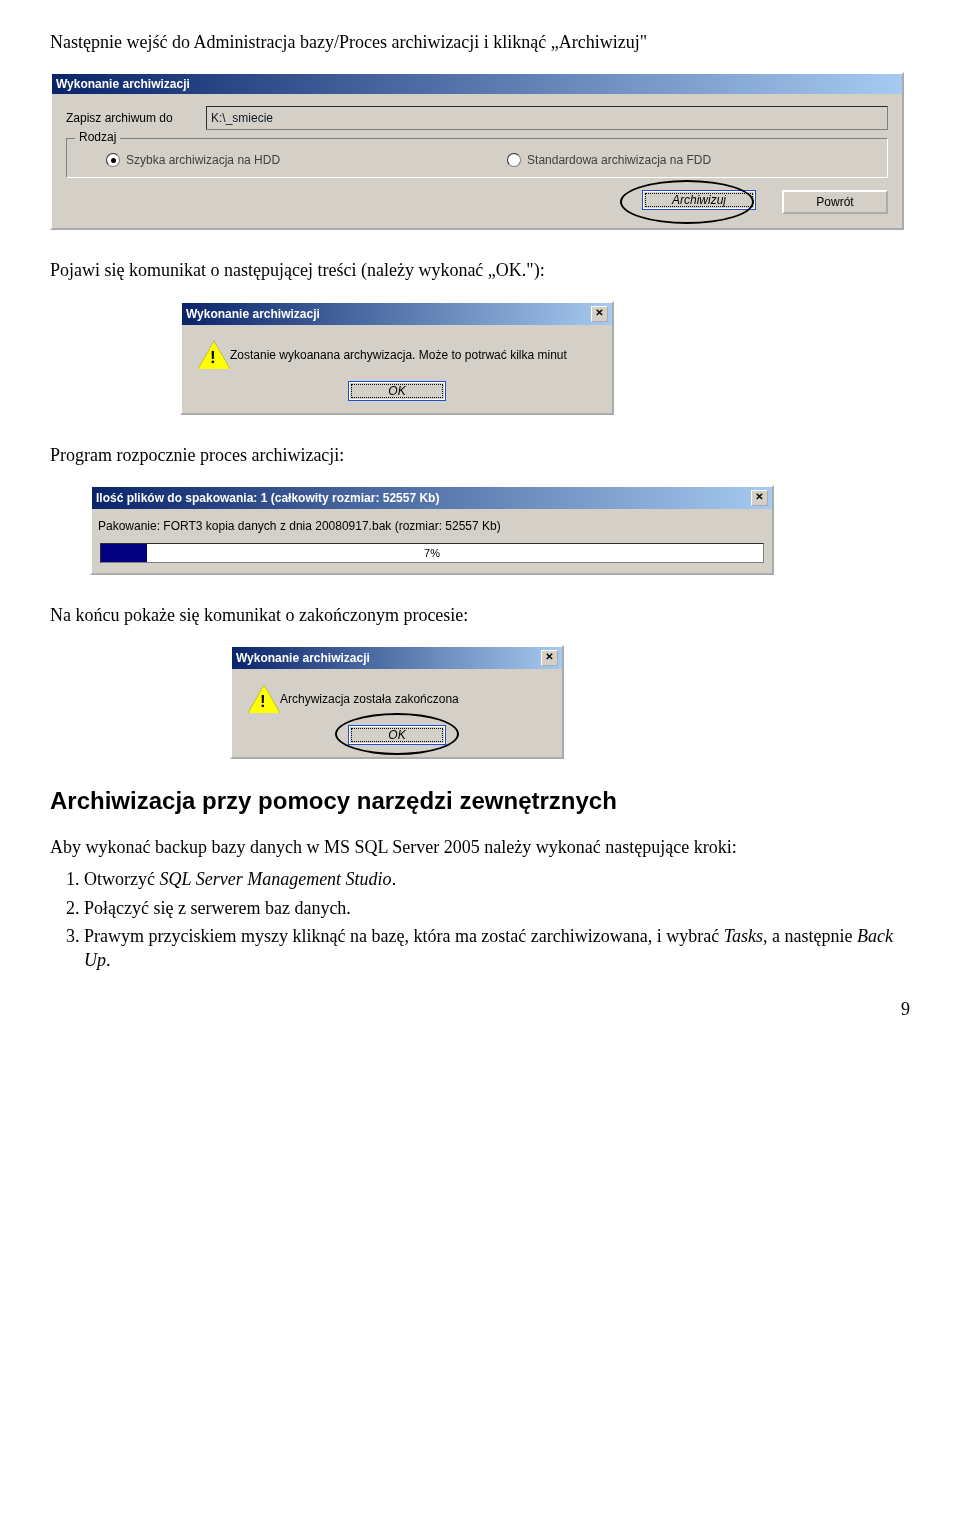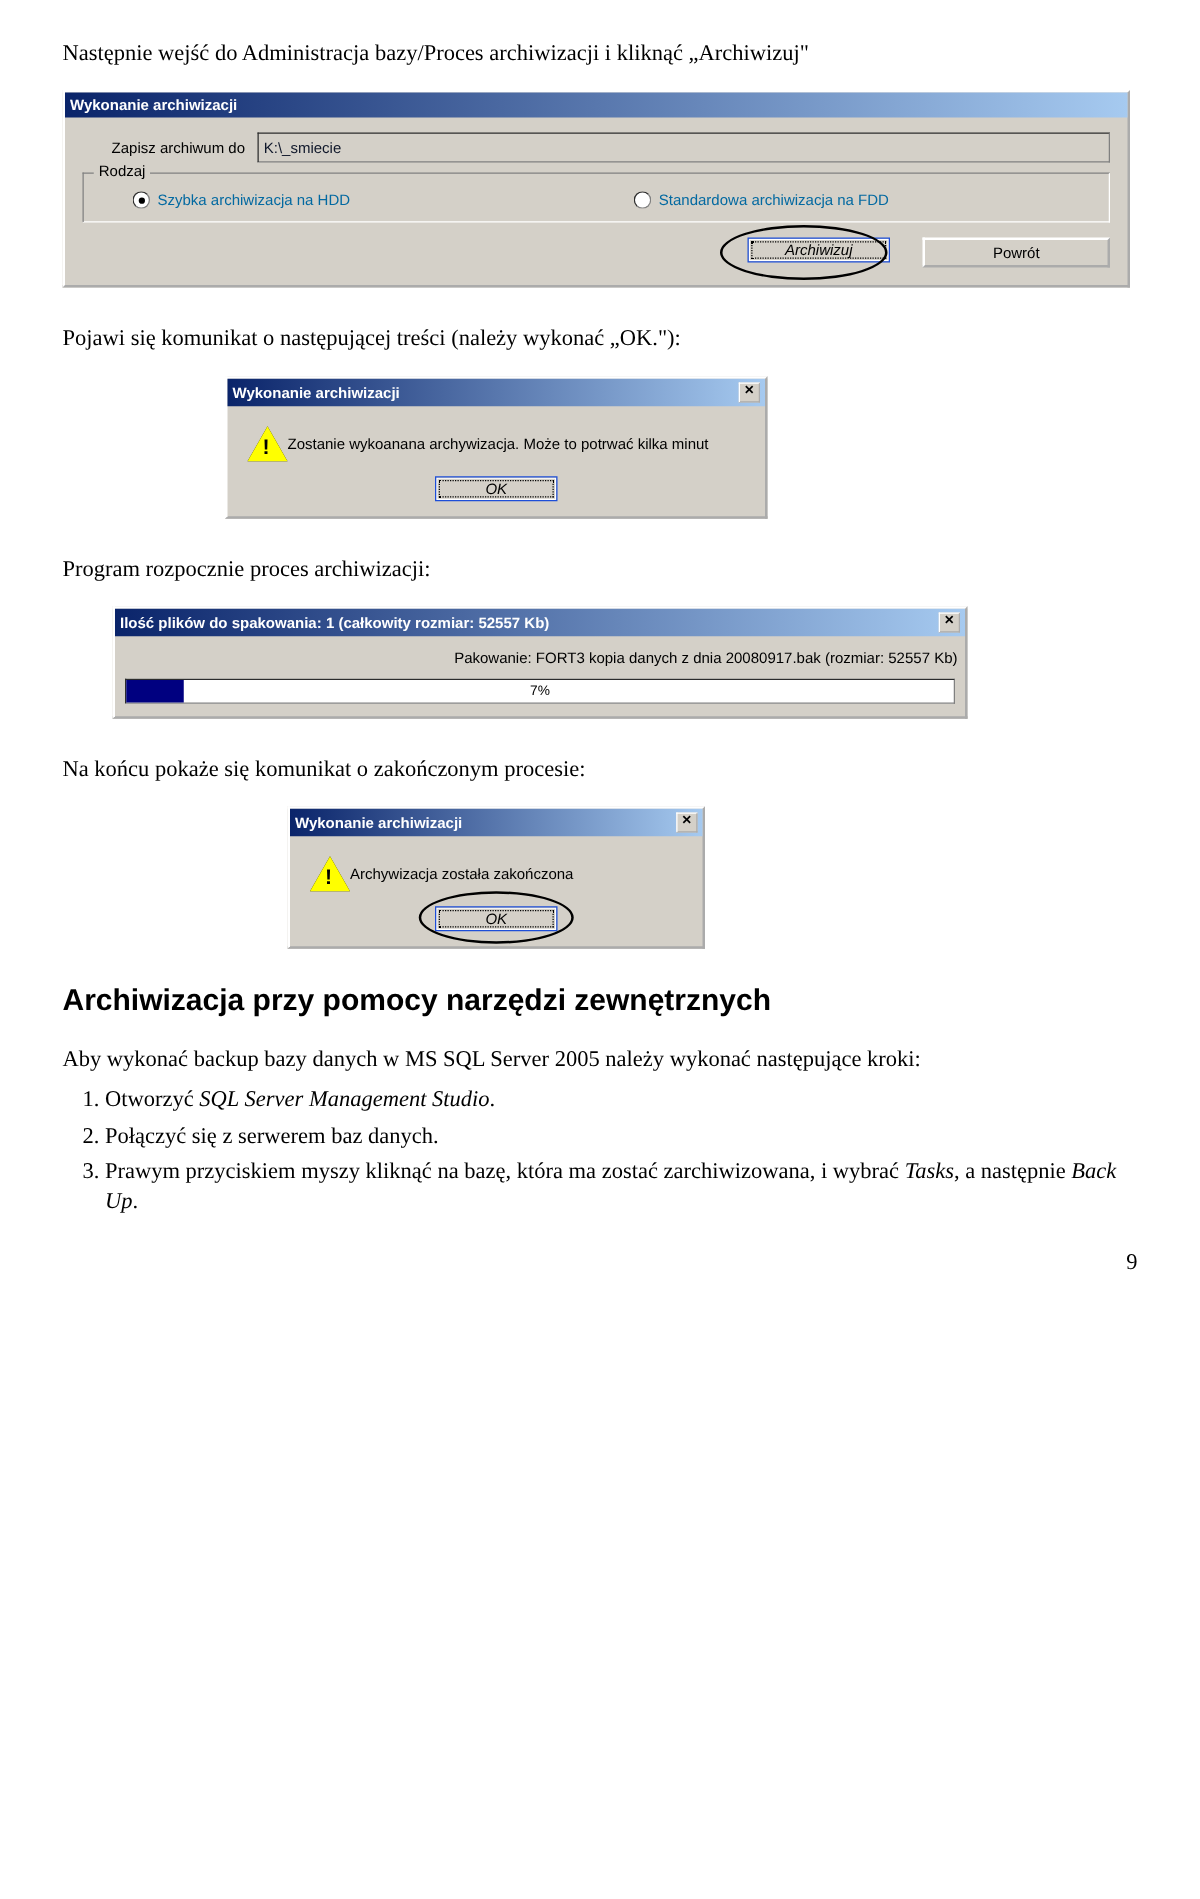--- a/index.html
+++ b/index.html
@@ -37,21 +37,21 @@
     border: 1px outset #fff;
     color: #000;
     font-family: Arial;
     font-size: 10px;
     line-height: 12px;
     text-align: center;
     font-weight: bold;
   }
   .dlg-body { padding: 12px 14px 14px; }
   .form-row { display: flex; align-items: center; margin-bottom: 8px; gap: 10px; }
-  .form-label { width: 130px; color: #000; text-align: right; }
+  .form-label { width: 130px; color: #000; }
   .readonly-input {
     flex: 1;
     background: #d4d0c8;
     border: 1px inset #808080;
     padding: 2px 4px;
     color: #0f172a;
     height: 18px;
     line-height: 18px;
   }
   .fieldset {
@@ -64,33 +64,33 @@
     margin: 6px 0 12px 0;
     padding: 14px 12px 10px;
   }
   .fieldset .legend {
     position: absolute;
     top: -9px; left: 8px;
     background: #d4d0c8;
     padding: 0 4px;
   }
   .radio-row { display: flex; gap: 200px; }
-  .radio-opt { display: flex; align-items: center; gap: 6px; color: #0369a1; padding-left: 27px; }
+  .radio-opt { display: flex; align-items: center; gap: 6px; color: #404040; padding-left: 27px; }
   .radio-dot-outer {
     width: 12px; height: 12px; border-radius: 50%;
     background: #fff; border: 1px inset #808080;
     display: flex; align-items: center; justify-content: center;
   }
   .radio-dot-inner { width: 5px; height: 5px; border-radius: 50%; background: #000; }
   .btn-row { display: flex; justify-content: flex-end; gap: 26px; margin-top: 6px; }
   .win-btn {
     min-width: 90px;
     background: #d4d0c8;
     border: 2px outset #fff;
-    padding: 3px 28px;
+    padding: 3px 6px;
     font-family: Tahoma, Arial, sans-serif;
     font-size: 12px;
     text-align: center;
   }
   .win-btn.focus { border: 1px solid #1d4ed8; padding: 2px 11px; box-shadow: inset 0 0 0 1px #fff, inset 1px 1px 0 1px #d4d0c8; outline: 1px dotted #000; outline-offset: -4px; font-style: italic; }
   .ellipse {
     position: absolute;
     border: 2px solid #000;
     border-radius: 50%;
     pointer-events: none;
@@ -106,21 +106,21 @@
     filter: drop-shadow(0 0 0.5px #000);
   }
   .warn-icon::after {
     content: "!";
     position: absolute;
     left: -4px; top: 7px;
     font-family: Arial; font-weight: bold; font-size: 17px; color: #000;
   }
   .msg-btn-row { display: flex; justify-content: center; padding: 4px 0 12px; position: relative; }
   .progress-window { width: 680px; margin-left: 40px; }
-  .progress-text { text-align: right; padding: 10px 6px 6px; }
+  .progress-text { text-align: left; padding: 10px 6px 6px; }
   .progress-bar-outer {
     height: 18px;
     border: 1px inset #808080;
     background: #fff;
     position: relative;
     margin: 4px 8px 10px;
   }
   .progress-bar-fill {
     position: absolute; left: 0; top: 0; bottom: 0;
     background: #000080;

